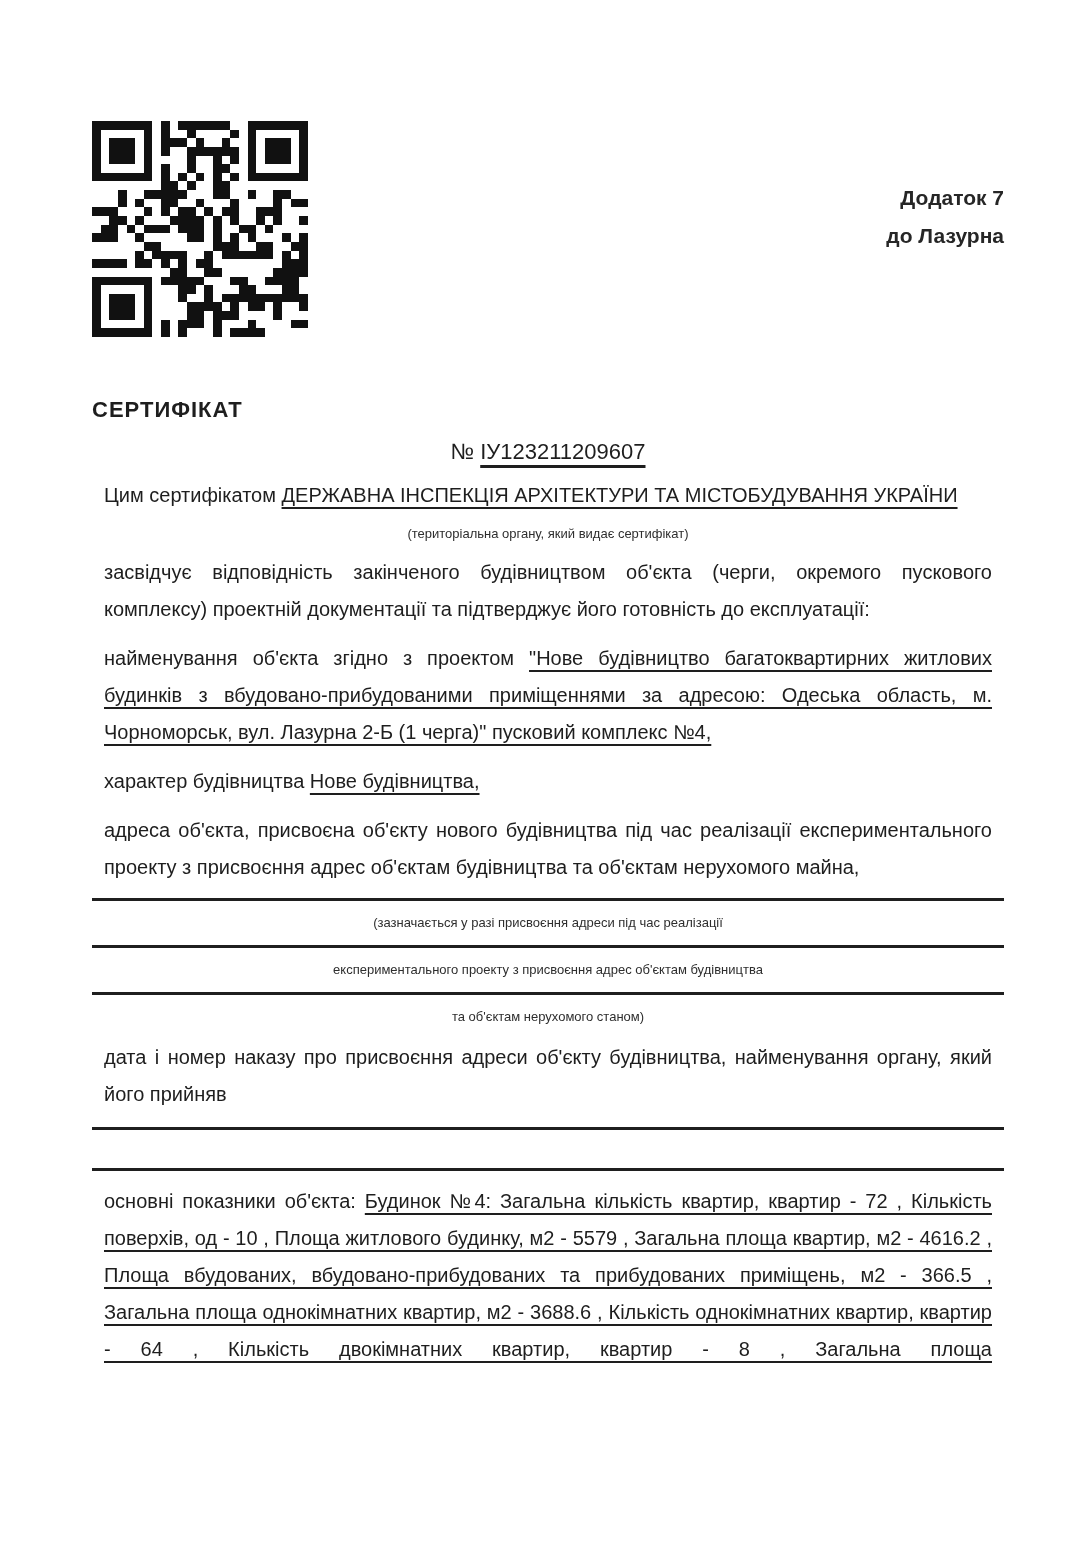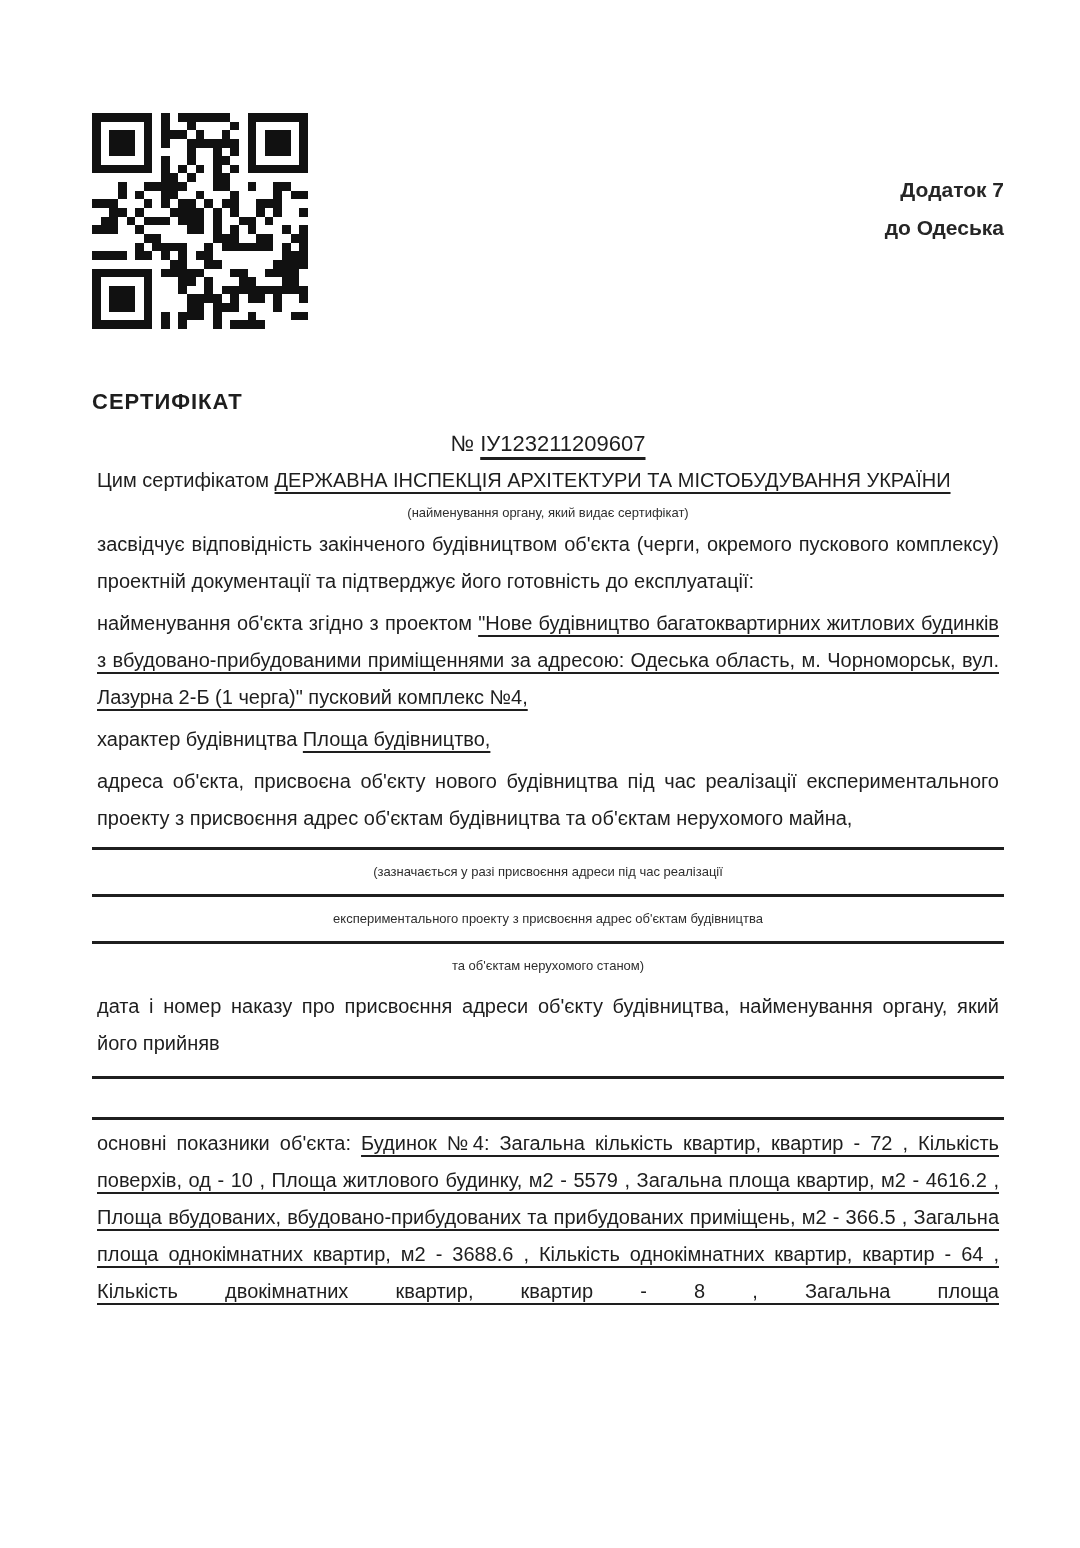--- a/index.html
+++ b/index.html
@@ -1,27 +1,27 @@
 <!DOCTYPE html>
 <html><head>
 <meta charset="utf-8">
 <style>
   html,body{margin:0;padding:0;background:#ffffff;}
   .page{
     width:1080px;height:1548px;background:#ffffff;overflow:hidden;
     font-family:"Liberation Sans",sans-serif;color:#1e1e1e;position:relative;
   }
-  .content{padding:8px 76px 0 92px;}
+  .content{padding:16px 76px 0 92px;}
   .qr-row{display:flex;justify-content:space-between;align-items:flex-start;padding-top:105px;}
   .qr{width:216px;height:216px;display:block;}
   .annex{margin-top:58px;text-align:right;font-size:21px;line-height:38px;font-weight:600;color:#262626;}
   .title{margin:60px 0 0;text-align:left;font-size:22px;line-height:26px;font-weight:bold;letter-spacing:1px;}
   .number{margin:16px 0 0;text-align:center;font-size:22px;line-height:26px;font-weight:normal;}
   .number .u{text-decoration:underline;text-decoration-thickness:2.5px;text-underline-offset:6px;}
-  p.body{margin:5px;font-size:20px;line-height:37px;text-align:justify;color:#1e1e1e;}
+  p.body{margin:12px;font-size:20px;line-height:37px;text-align:justify;color:#1e1e1e;}
   .u{text-decoration:underline;text-decoration-thickness:2px;text-underline-offset:5px;}
   .p-cert{margin-top:32px;line-height:30px;}
   .caption{margin:6px 0 0;text-align:center;font-size:13px;line-height:16px;color:#2e2e2e;}
   .p-attests{margin-top:12px;}
   .p-name{margin-top:12px;}
   .p-char{margin-top:2px;}
   .p-loc{margin-top:12px;}
   .p-addr{margin-top:4px;}
   .rule{border:0;border-top:3px solid #1f1f1f;margin:0;}
   .rule-1{margin-top:10px;}
@@ -347,36 +347,36 @@
           <rect x="8" y="24" width="1" height="1"></rect>
           <rect x="10" y="24" width="1" height="1"></rect>
           <rect x="14" y="24" width="1" height="1"></rect>
           <rect x="16" y="24" width="1" height="1"></rect>
           <rect x="17" y="24" width="1" height="1"></rect>
           <rect x="18" y="24" width="1" height="1"></rect>
           <rect x="19" y="24" width="1" height="1"></rect>
         </svg>
       <div class="annex">
         <div>Додаток 7</div>
-        <div>до Одеська</div>
+        <div>до Лазурна</div>
       </div>
     </div>
 
     <h1 class="title">СЕРТИФІКАТ</h1>
 
     <div class="number"><span>№ </span><span class="u">ІУ123211209607</span></div>
 
     <p class="body p-cert"><span>Цим сертифікатом </span><span class="u">ДЕРЖАВНА ІНСПЕКЦІЯ АРХІТЕКТУРИ ТА МІСТОБУДУВАННЯ УКРАЇНИ</span></p>
-    <div class="caption">(найменування органу, який видає сертифікат)</div>
+    <div class="caption">(територіальна органу, який видає сертифікат)</div>
 
     <p class="body p-attests">засвідчує відповідність закінченого будівництвом об'єкта (черги, окремого пускового комплексу) проектній документації та підтверджує його готовність до експлуатації:</p>
 
     <p class="body p-name"><span>найменування об'єкта згідно з проектом </span><span class="u">"Нове будівництво багатоквартирних житлових будинків з вбудовано-прибудованими приміщеннями за адресою: Одеська область, м. Чорноморськ, вул. Лазурна 2-Б (1 черга)" пусковий комплекс №4,</span></p>
 
-    <p class="body p-char"><span>характер будівництва </span><span class="u">Площа будівництво,</span></p>
+    <p class="body p-char"><span>характер будівництва </span><span class="u">Нове будівництва,</span></p>
 
 
     <p class="body p-addr">адреса об'єкта, присвоєна об'єкту нового будівництва під час реалізації експериментального проекту з присвоєння адрес об'єктам будівництва та об'єктам нерухомого майна,</p>
 
     <hr class="rule rule-1">
     <div class="caption rule-caption">(зазначається у разі присвоєння адреси під час реалізації</div>
     <hr class="rule rule-mid">
     <div class="caption rule-caption">експериментального проекту з присвоєння адрес об'єктам будівництва</div>
     <hr class="rule rule-mid">
     <div class="caption rule-caption">та об'єктам нерухомого станом)</div>

